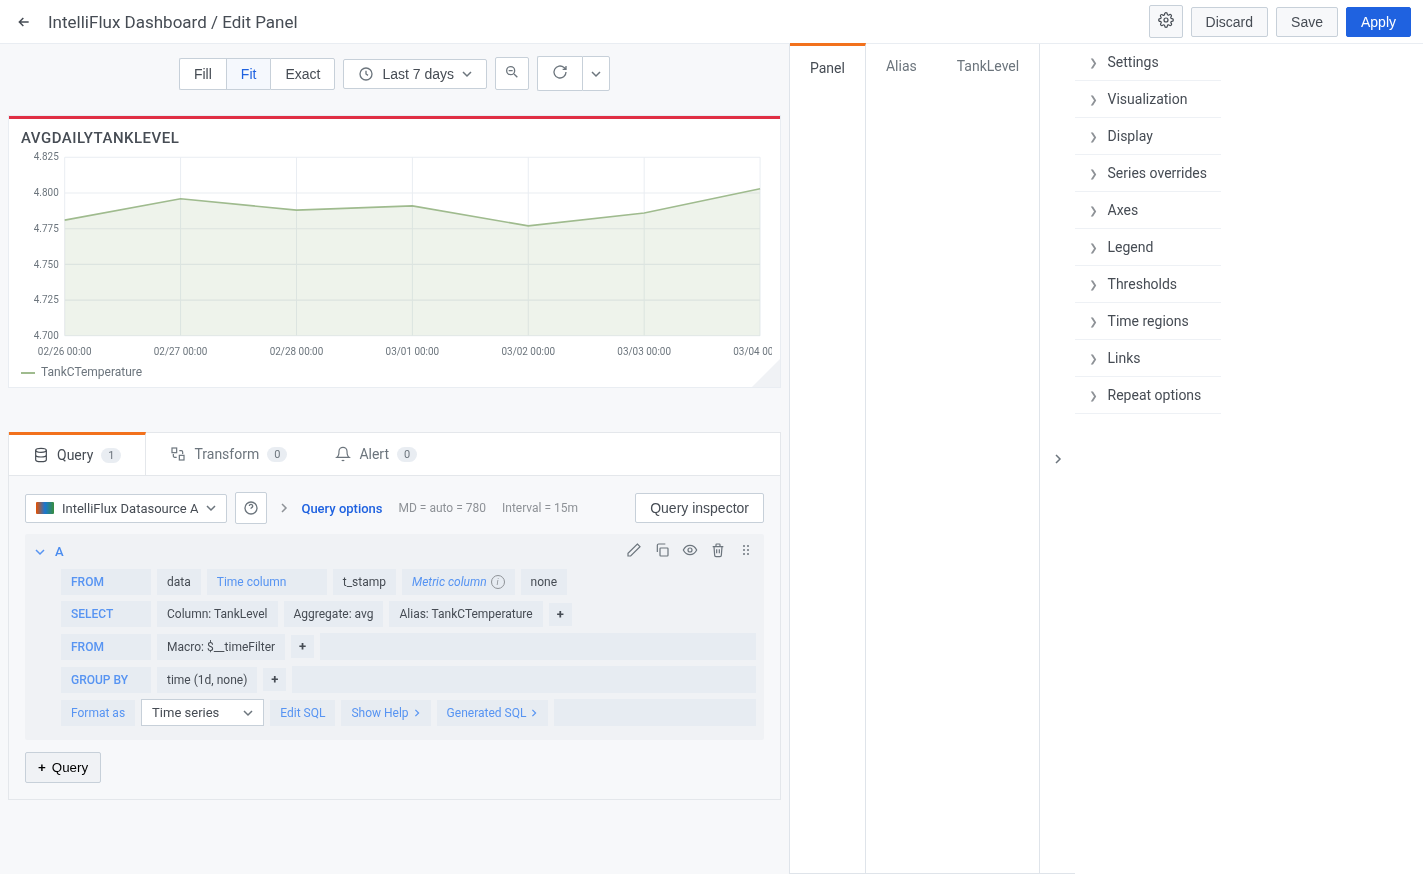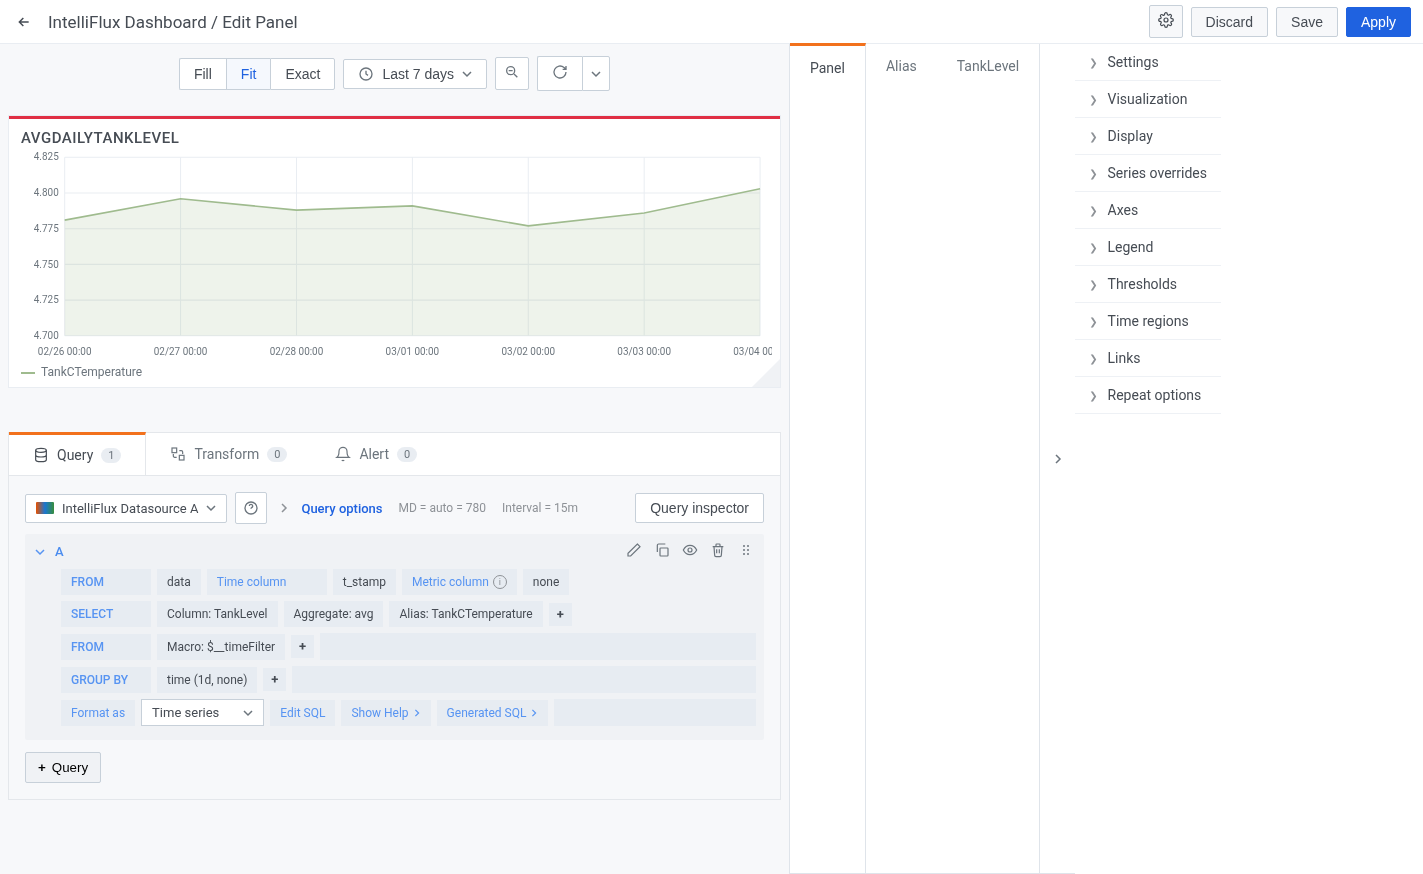--- a/index.html
+++ b/index.html
@@ -275,21 +275,21 @@
                   <circle cx="15" cy="18" r="1.5"></circle>
                 </svg></span>
           </div>
         </div>
         <div class="qs-body">
           <div class="qrow">
             <div class="kw">FROM</div>
             <div class="pill">data</div>
             <div class="pill link wide">Time column</div>
             <div class="pill">t_stamp</div>
-            <div class="pill link" style="display:flex;align-items:flex-end;">
+            <div class="pill link" style="display:flex;align-items:flex-end;font-style:italic;">
                 <span>Metric column</span>
                 <span class="info-circ">i</span>
               </div>
             <div class="pill">none</div>
           </div>
           <div class="qrow">
             <div class="kw">SELECT</div>
             <div class="pill">Column: TankLevel</div>
             <div class="pill">Aggregate: avg</div>
             <div class="pill">Alias: TankCTemperature</div>

